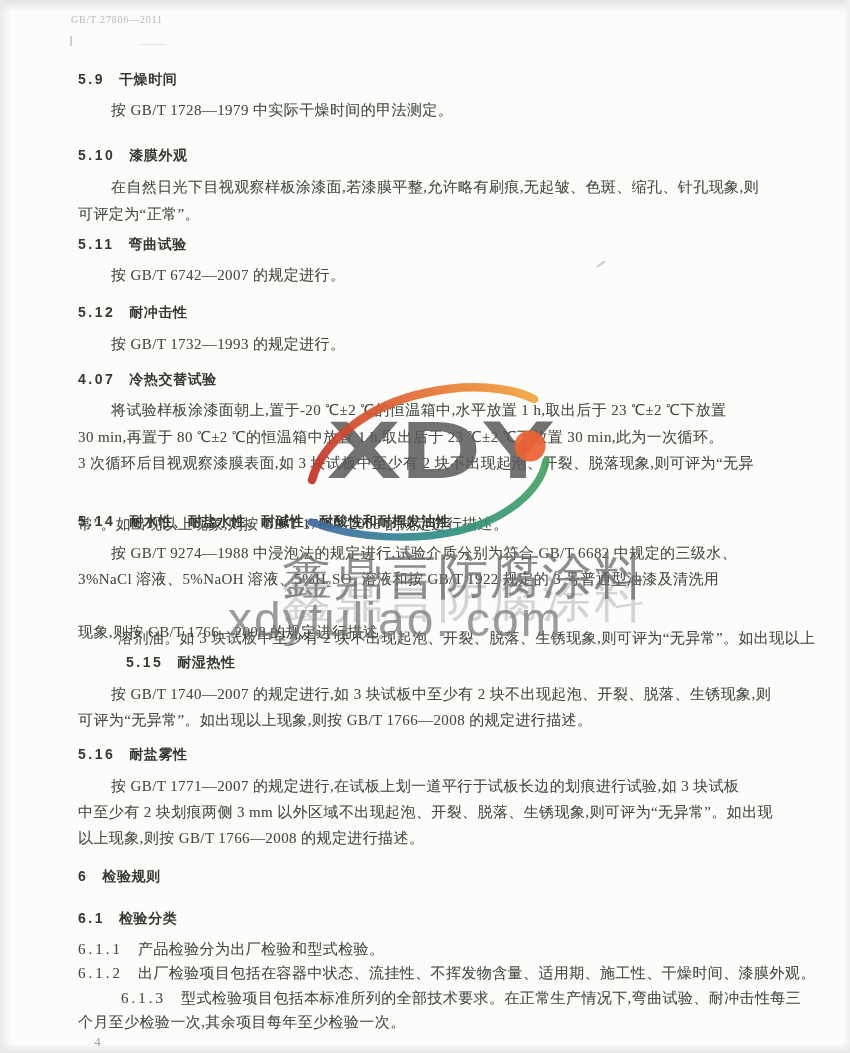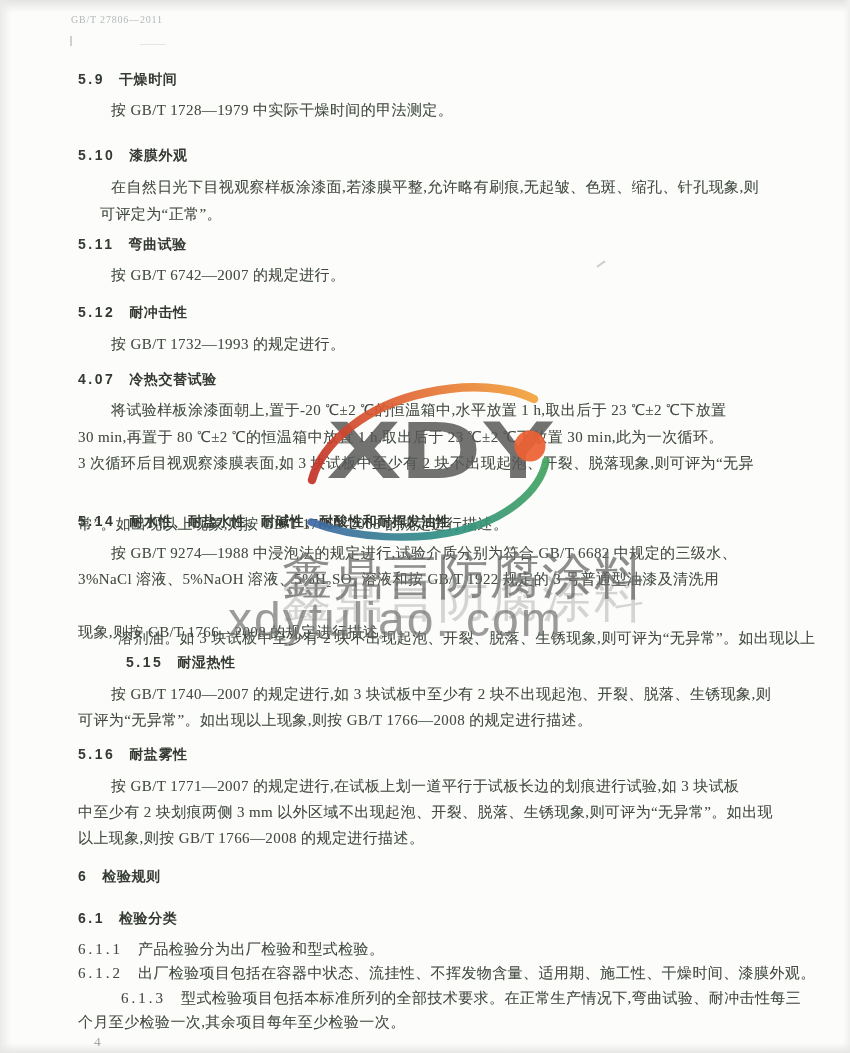--- a/index.html
+++ b/index.html
@@ -56,21 +56,21 @@
   <div class="artifact" style="left:596px;top:263px;width:10px;height:2px;transform:rotate(-35deg);"></div>
   <div class="artifact" style="left:140px;top:44px;width:26px;height:1px;opacity:.5;"></div>
 
   <div class="abs std-number">GB/T 27806—2011</div>
 
   <div id="content">
       <div class="abs heading" style="top: 72px;"><span class="num">5.9</span><span>干燥时间</span></div>
       <div class="abs bodyline indent" style="top: 103px;"><span>按 GB/T 1728—1979 中实际干燥时间的甲法测定。</span></div>
       <div class="abs heading" style="top: 148px;"><span class="num">5.10</span><span>漆膜外观</span></div>
       <div class="abs bodyline indent" style="top: 180px;"><span>在自然日光下目视观察样板涂漆面,若漆膜平整,允许略有刷痕,无起皱、色斑、缩孔、针孔现象,则</span></div>
-      <div class="abs bodyline" style="top: 207px; margin-left: 22px;"><span>可评定为“正常”。</span></div>
+      <div class="abs bodyline" style="top: 207px;"><span>可评定为“正常”。</span></div>
       <div class="abs heading" style="top: 237px;"><span class="num">5.11</span><span>弯曲试验</span></div>
       <div class="abs bodyline indent" style="top: 268px;"><span>按 GB/T 6742—2007 的规定进行。</span></div>
       <div class="abs heading" style="top: 305px;"><span class="num">5.12</span><span>耐冲击性</span></div>
       <div class="abs bodyline indent" style="top: 337px;"><span>按 GB/T 1732—1993 的规定进行。</span></div>
       <div class="abs heading" style="top: 372px;"><span class="num">4.07</span><span>冷热交替试验</span></div>
       <div class="abs bodyline indent" style="top: 403px;"><span>将试验样板涂漆面朝上,置于-20 ℃±2 ℃的恒温箱中,水平放置 1 h,取出后于 23 ℃±2 ℃下放置</span></div>
       <div class="abs bodyline" style="top: 430px;"><span>30 min,再置于 80 ℃±2 ℃的恒温箱中放置 1 h,取出后于 23 ℃±2 ℃下放置 30 min,此为一次循环。</span></div>
       <div class="abs bodyline" style="top: 456px;"><span>3 次循环后目视观察漆膜表面,如 3 块试板中至少有 2 块不出现起泡、开裂、脱落现象,则可评为“无异</span></div>
       <div class="abs bodyline" style="top: 483px; margin-top: 34px;"><span>常”。如出现以上现象,则按 GB/T 1766—2008 的规定进行描述。</span></div>
       <div class="abs heading" style="top: 514px;"><span class="num">5.14</span><span>耐水性、耐盐水性、耐碱性、耐酸性和耐挥发油性</span></div>

